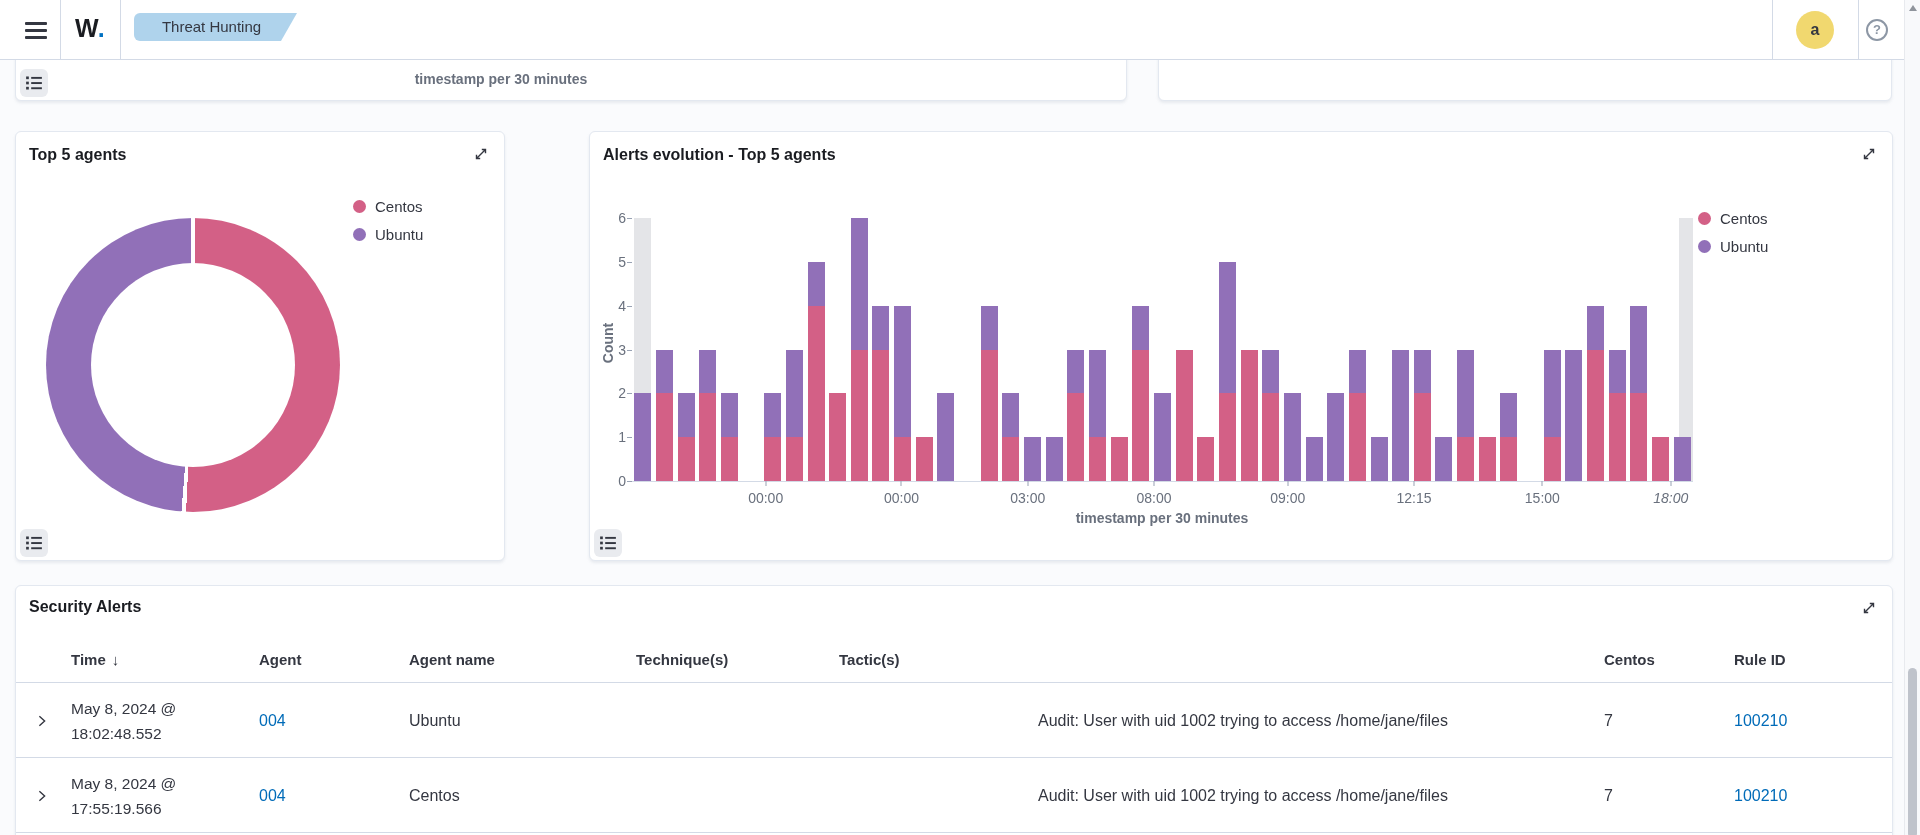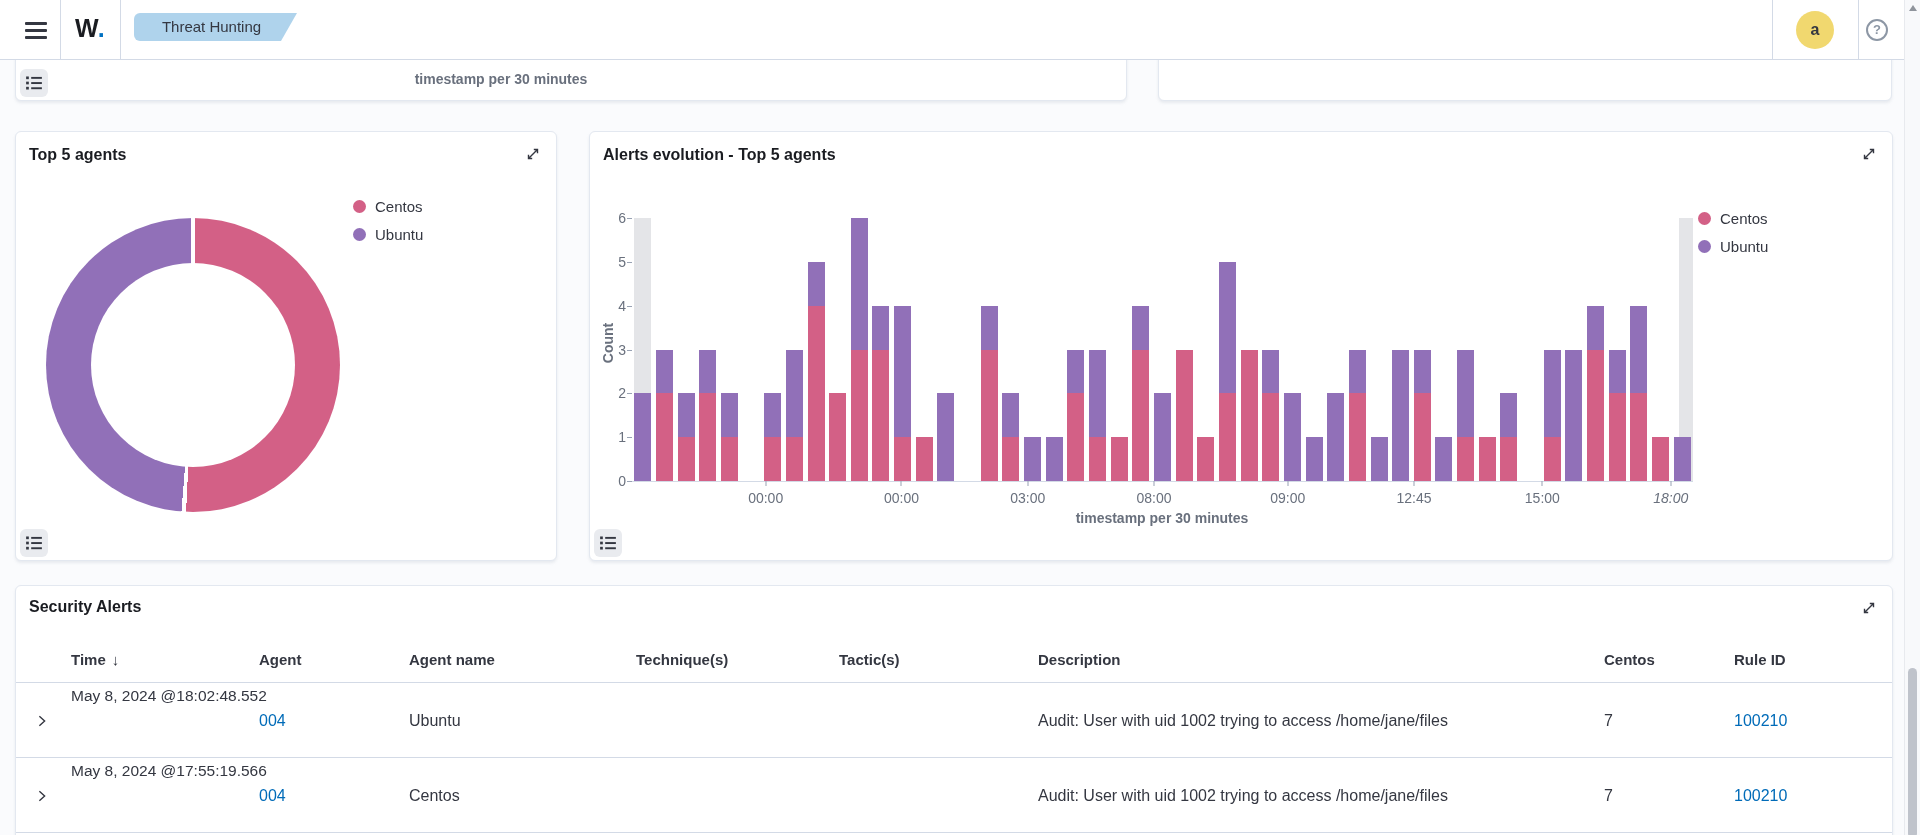--- a/index.html
+++ b/index.html
@@ -27,21 +27,21 @@
   .scrollbar { position:absolute; right:0; top:0; width:16px; height:835px; background:#f8f9fb; border-left:1px solid #e8eaee; z-index:30; }
   .scrollbar .up-arrow { position:absolute; top:5px; left:4px; width:0; height:0;
                          border-left:4px solid transparent; border-right:4px solid transparent; border-bottom:6px solid #8f949c; }
   .scrollbar .thumb { position:absolute; left:3px; top:668px; width:9px; height:170px; background:#bfc3cb; border-radius:5px; }
 
   
   .panel { position:absolute; background:#fff; border:1px solid #e3e8f0; border-radius:6px;
            box-shadow:0 2px 3px rgba(152,162,179,0.18); }
   .panel-topleft  { left:15px; top:18px; width:1112px; height:83px; z-index:5; }
   .panel-topright { left:1158px; top:18px; width:734px; height:83px; z-index:5; }
-  .panel-donut { left:15px; top:131px; width:542px; height:430px; }
+  .panel-donut { left:15px; top:131px; width:490px; height:430px; }
   .panel-bars  { left:589px; top:131px; width:1304px; height:430px; }
   .panel-table { left:15px; top:585px; width:1878px; height:300px; }
 
   .panel-title { position:absolute; left:13px; top:14px; font-size:16px; font-weight:700; color:#1a1c21; }
   .expand-btn { position:absolute; right:12px; top:12px; width:22px; height:22px; border:none; background:transparent; cursor:pointer; color:#343741; }
   .list-btn { position:absolute; left:4px; bottom:3px; width:28px; height:28px; border:none; border-radius:6px;
               background:#e9ebef; cursor:pointer; color:#343741; padding:5px; }
 
   .axis-title { font-size:14px; font-weight:700; color:#69707d; }
   .topleft-axis-title { position:absolute; left:485px; top:52px; transform:translateX(-50%); white-space:nowrap; }
@@ -70,21 +70,21 @@
   .bar { position:absolute; bottom:0; width:17px; }
   .seg { position:absolute; left:0; width:100%; }
 
   
   .thead { position:absolute; left:0; top:55px; width:100%; height:42px; border-bottom:1px solid #d3dae6; }
   .th { position:absolute; top:10px; font-size:15px; font-weight:700; color:#343741; }
   .th.sortable { cursor:pointer; }
   .sort-arrow { display:inline-block; margin-left:6px; color:#343741; }
   .trow { position:absolute; left:0; width:100%; height:75px; border-bottom:1px solid #d3dae6; }
   .cell { position:absolute; top:0; height:75px; display:flex; align-items:center; font-size:16px; color:#343741; }
-  .cell.time { align-items:flex-start; justify-content:center; font-size:15.5px; line-height:25px; }
+  .cell.time { flex-direction:column; align-items:flex-start; justify-content:center; font-size:15.5px; line-height:25px; }
   .cell a { color:#006bb8; text-decoration:none; cursor:pointer; }
   .row-expander { position:absolute; left:13px; top:0; height:75px; width:26px; border:none; background:transparent; cursor:pointer; color:#343741; display:flex; align-items:center; justify-content:center; }
 
   .c-time{left:55px;} .c-agent{left:243px;} .c-aname{left:393px;} .c-tech{left:620px;}
   .c-tactic{left:823px;} .c-desc{left:1022px; width:560px;} .c-level{left:1588px;} .c-rule{left:1718px;}
 </style>
 </head>
 <body>
 
 <header class="topbar">
@@ -353,21 +353,21 @@
       <div class="xlab" style="left: 175.686px; top: 358px;">00:00</div>
       <div class="xtick" style="left: 311.494px; top: 349px;"></div>
       <div class="xlab" style="left: 311.494px; top: 358px;">00:00</div>
       <div class="xtick" style="left: 437.753px; top: 349px;"></div>
       <div class="xlab" style="left: 437.753px; top: 358px;">03:00</div>
       <div class="xtick" style="left: 564.012px; top: 349px;"></div>
       <div class="xlab" style="left: 564.012px; top: 358px;">08:00</div>
       <div class="xtick" style="left: 697.698px; top: 349px;"></div>
       <div class="xlab" style="left: 697.698px; top: 358px;">09:00</div>
       <div class="xtick" style="left: 823.957px; top: 349px;"></div>
-      <div class="xlab" style="left: 823.957px; top: 358px;">12:45</div>
+      <div class="xlab" style="left: 823.957px; top: 358px;">12:15</div>
       <div class="xtick" style="left: 952.338px; top: 349px;"></div>
       <div class="xlab" style="left: 952.338px; top: 358px;">15:00</div>
       <div class="xtick" style="left: 1080.72px; top: 349px;"></div>
       <div class="xlab" style="left: 1080.72px; top: 358px; font-style: italic;">18:00</div>
     </div>
   <div class="axis-title bars-xtitle">timestamp per 30 minutes</div>
   <ul class="legend legend-bars">
       <li>
         <span class="dot" style="background: rgb(211, 96, 134);"></span>
         <span class="lbl">Centos</span>
@@ -399,21 +399,20 @@
   </button>
 
   <div class="thead">
     <div class="th c-time sortable">
       <span>Time</span><span class="sort-arrow">↓</span>
     </div>
     <div class="th c-agent">Agent</div>
     <div class="th c-aname">Agent name</div>
     <div class="th c-tech">Technique(s)</div>
     <div class="th c-tactic">Tactic(s)</div>
-    <div class="th c-desc">Description</div>
     <div class="th c-level">Centos</div>
     <div class="th c-rule">Rule ID</div>
   </div>
   <div id="table-rows">
       <div class="trow" style="top: 97px;">
         <button class="row-expander">
           <svg viewBox="0 0 16 16" width="14" height="14" fill="none" stroke="currentColor" stroke-width="1.6">
             <path d="M5 2.5 L11 8 L5 13.5"></path>
           </svg>
         </button>

